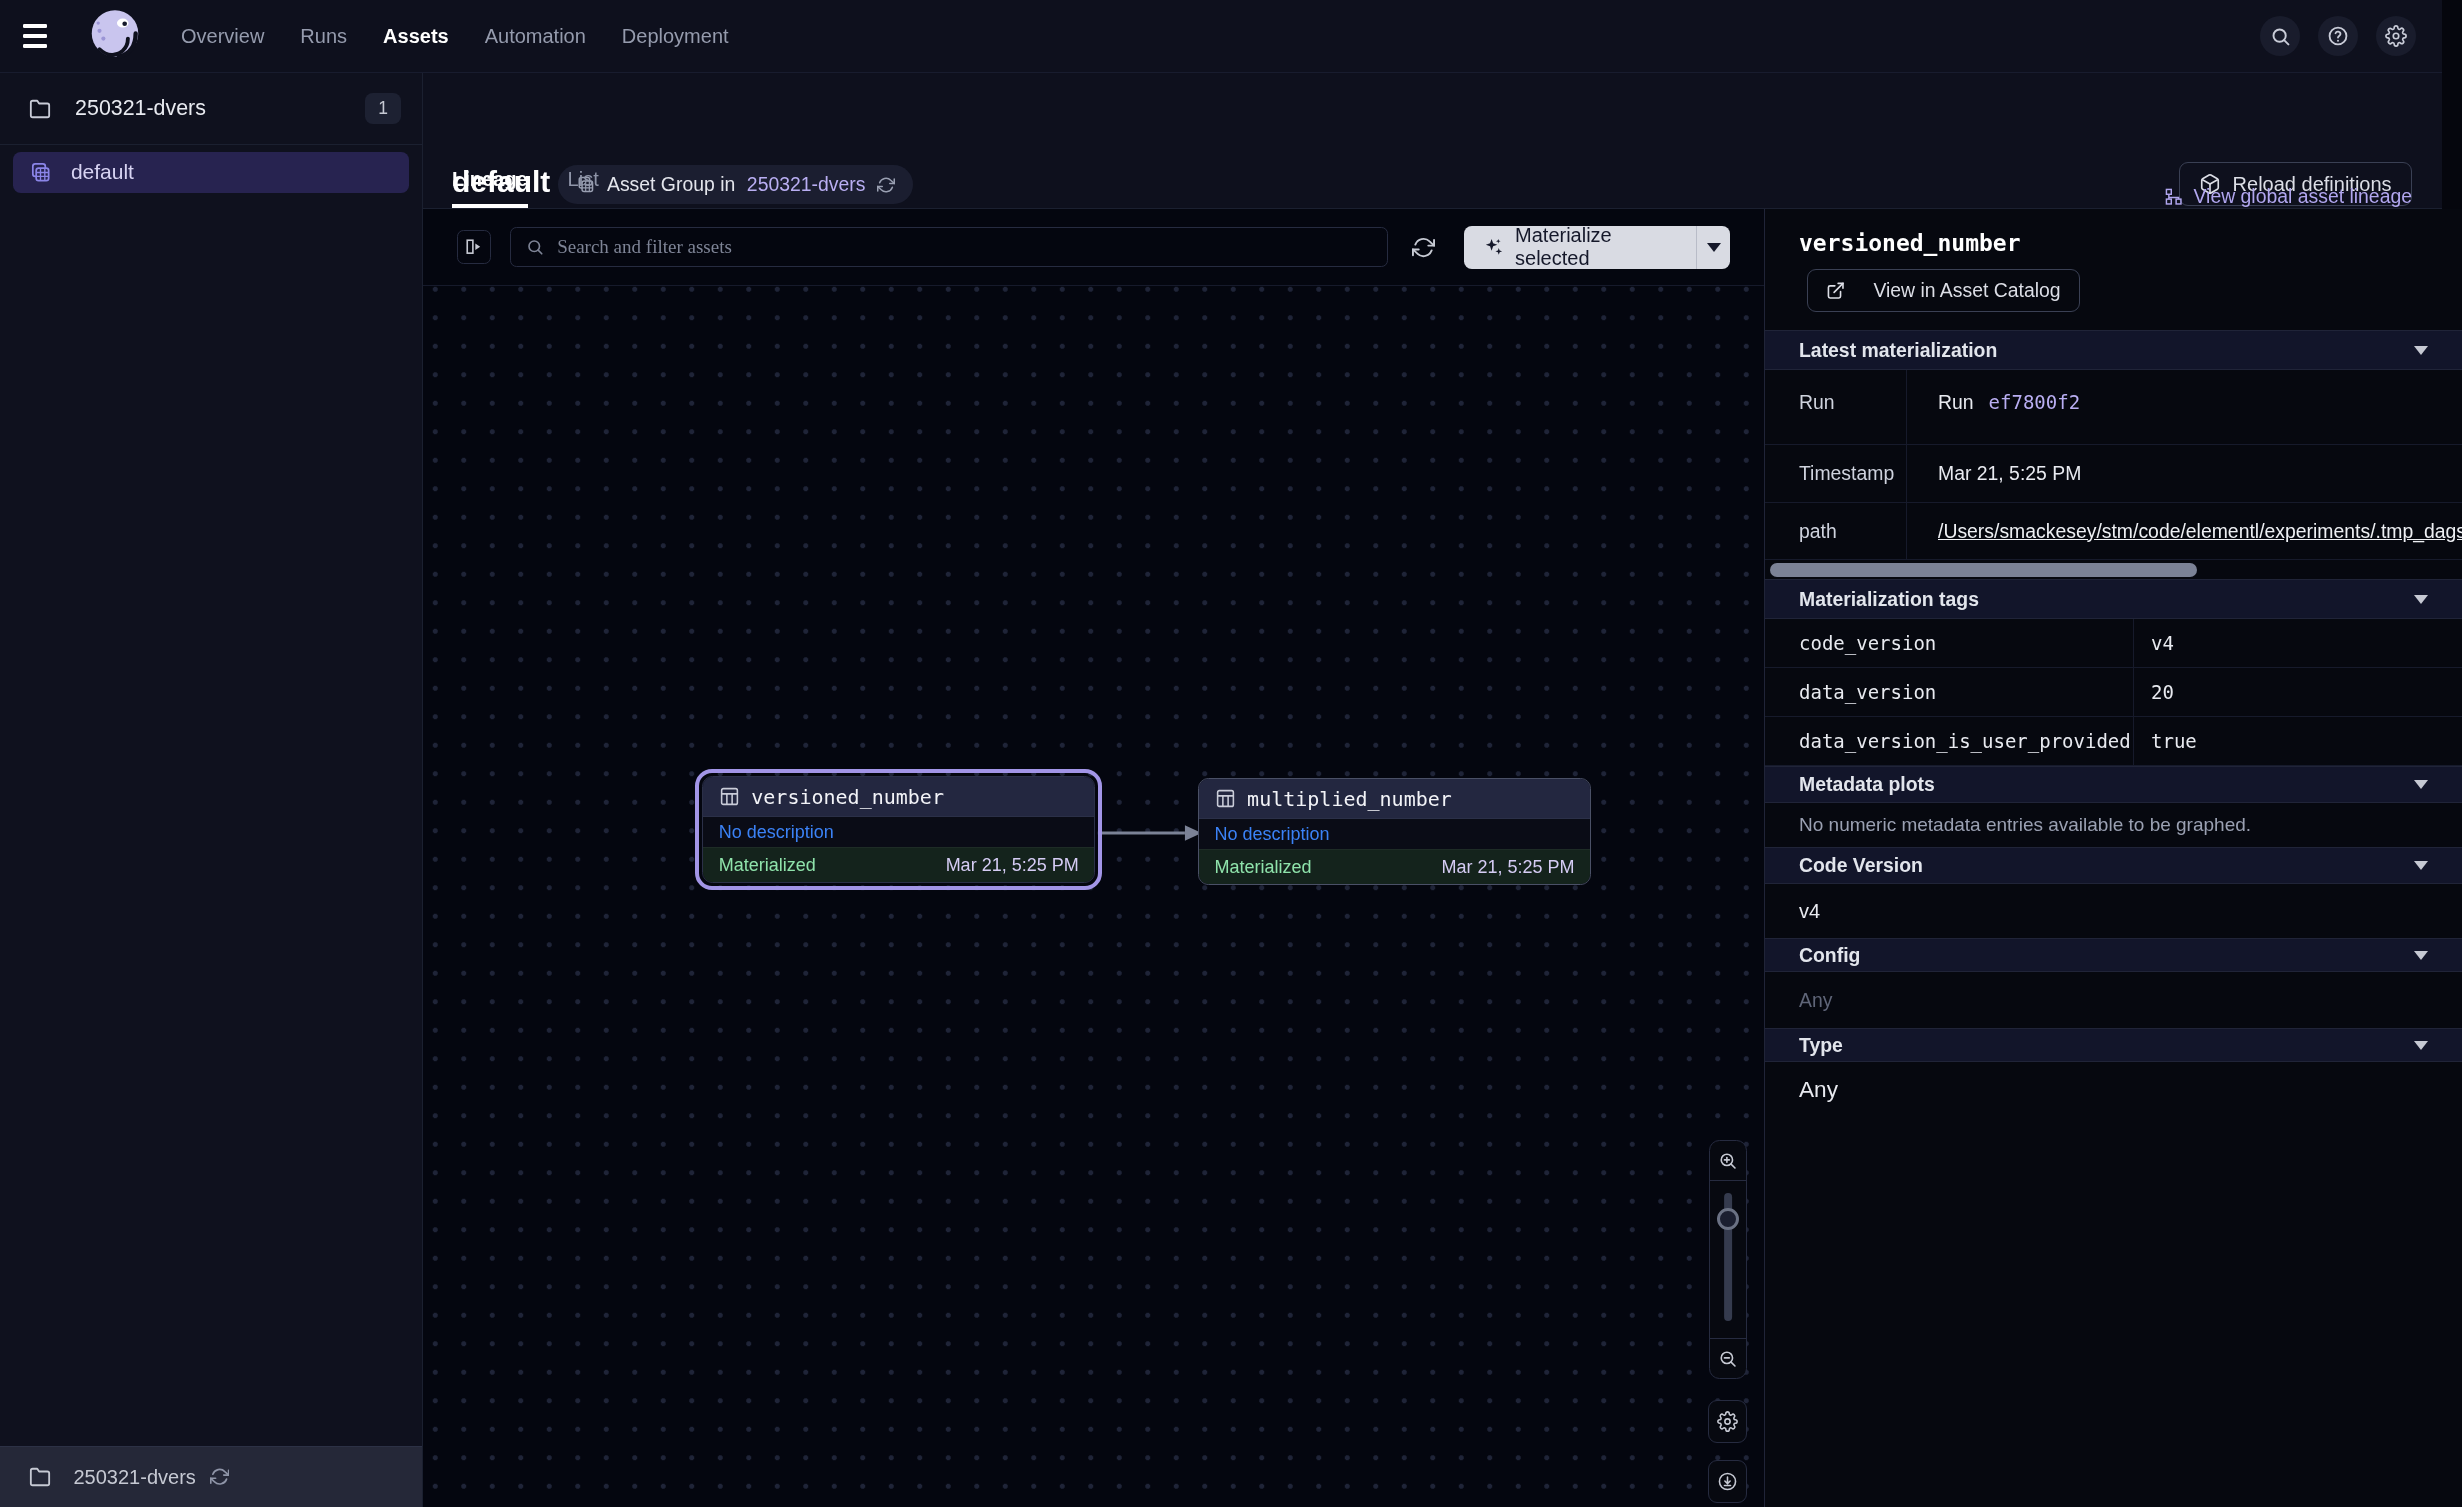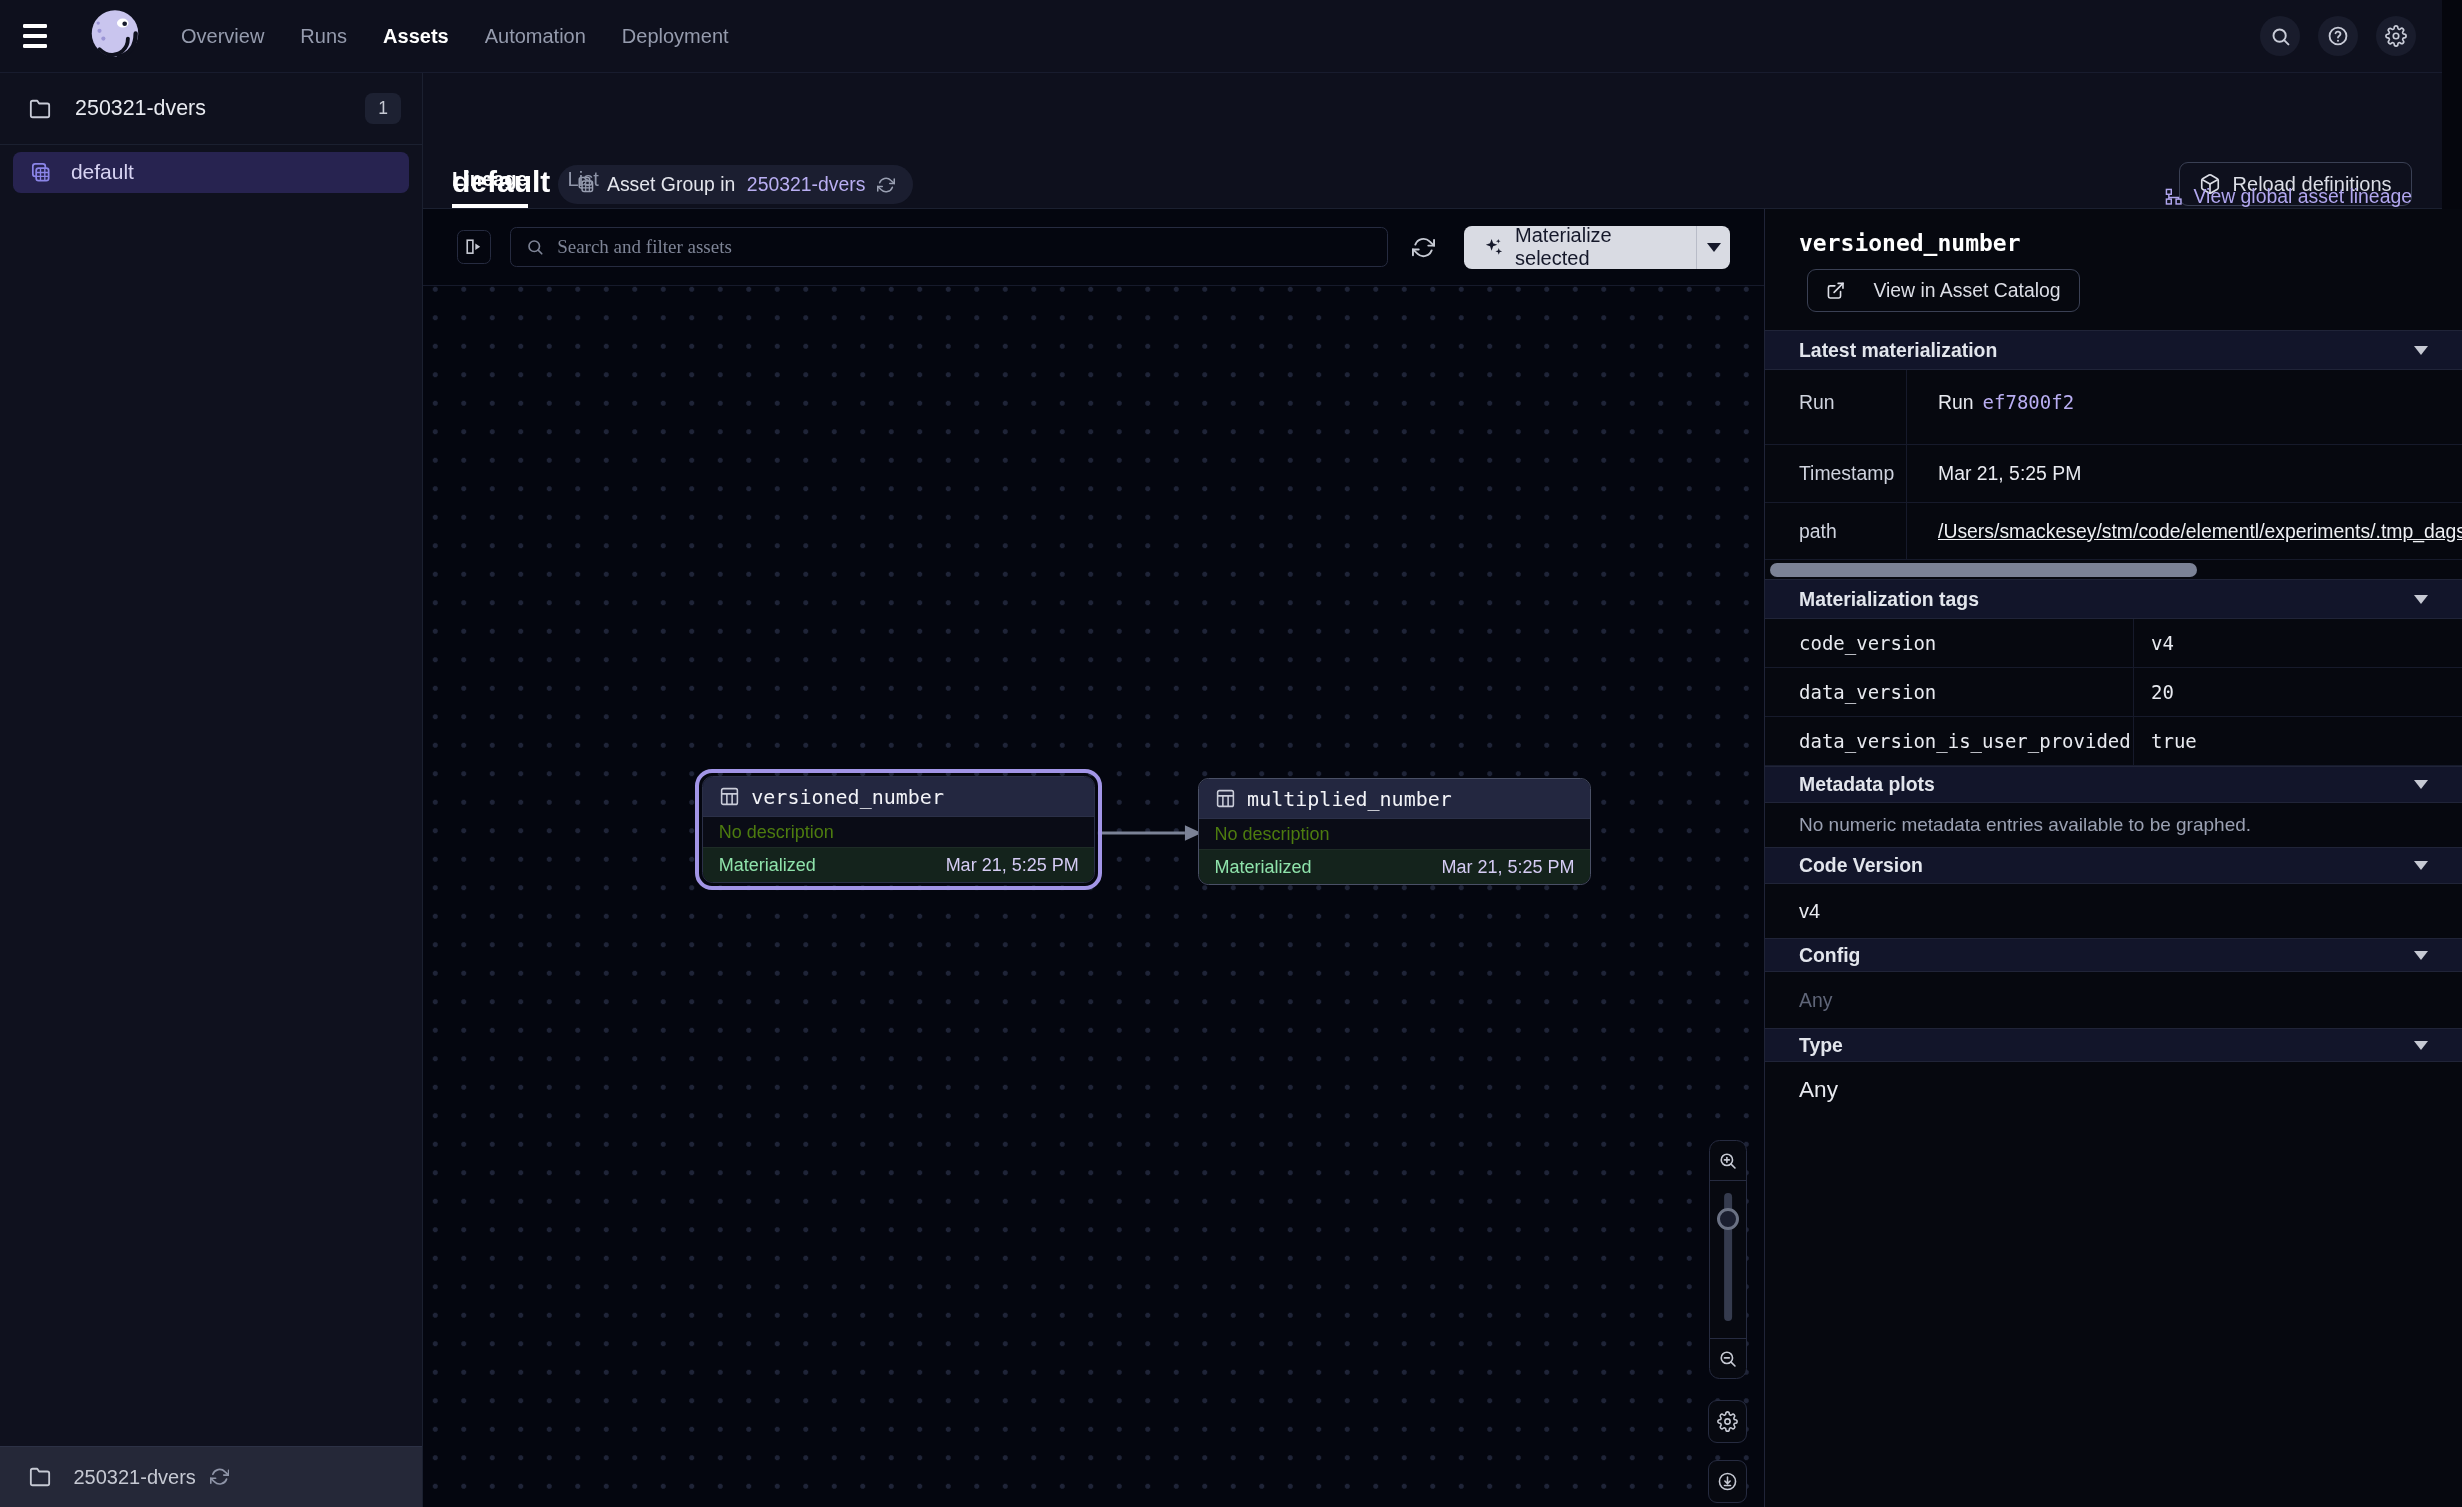--- a/index.html
+++ b/index.html
@@ -64,21 +64,21 @@
 
   
   .canvas{flex:1;position:relative;overflow:hidden;background:#04060f;
     background-image:radial-gradient(circle,#1f2438 2.3px,transparent 2.6px);
     background-size:28.5px 28.5px;background-position:26.5px 17.5px;}
   .node{position:absolute;width:391px;border:1.3px solid #4a5066;border-radius:10.4px;overflow:hidden;background:#0a0c16;}
   .sel-ring{position:absolute;border:4.5px solid #a295e7;border-radius:17px;padding:3.2px;background:transparent;}
   .sel-ring .node{position:relative;left:0;top:0;}
   .node-head{height:39px;background:#232740;border-bottom:0.6px solid #2b3048;display:flex;align-items:center;gap:11.6px;padding:0 15.5px;}
   .node-name{font-size:20px;color:#f2f3f7;font-weight:500;}
-  .node-desc{height:30px;display:flex;align-items:center;padding:0 15.5px;color:#4d7c0f;font-size:18px;}
+  .node-desc{height:30px;display:flex;align-items:center;padding:0 15.5px;color:#3b82f6;font-size:18px;}
   .node-foot{height:34px;background:#14231c;border-top:0.6px solid #1e2c26;display:flex;align-items:center;justify-content:space-between;padding:0 15.5px;}
   .node-status{color:#8fe3ab;font-size:18px;}
   .node-time{color:#d5ccf4;font-size:18px;}
 
   .zoomstack{position:absolute;right:17px;top:854px;width:36px;border:1.3px solid #262b40;border-radius:10.4px;background:#070910;display:flex;flex-direction:column;overflow:hidden;}
   .zbtn{height:39px;background:none;border:none;color:#c6c9d3;display:flex;align-items:center;justify-content:center;cursor:pointer;}
   .zslider{height:157px;border-top:0.6px solid #262b40;border-bottom:0.6px solid #262b40;position:relative;}
   .ztrack{position:absolute;left:50%;transform:translateX(-50%);top:11.6px;bottom:17px;width:7.8px;border-radius:3.9px;background:#353b4e;}
   .zthumb{position:absolute;left:50%;transform:translateX(-50%);top:27px;width:22px;height:22px;border-radius:50%;background:#1b1f30;border:3.2px solid #6a7183;box-sizing:border-box;cursor:grab;}
   .ctrlbtn{position:absolute;right:17px;width:39px;height:43px;border:1.3px solid #262b40;border-radius:9px;background:#070910;color:#c6c9d3;display:flex;align-items:center;justify-content:center;cursor:pointer;}
@@ -91,21 +91,21 @@
   .sect .sect-label{font-size:19.4px;font-weight:700;color:#e2e5ec;}
   .sect.first{margin-top:18px;}
   .h59{height:38px;}.h54{height:35px;}.h50{height:32px;}
   .trow{display:flex;border-bottom:0.6px solid #161a2b;flex:none;}
   .tlabel{width:142px;flex:none;border-right:0.6px solid #161a2b;padding-left:34px;box-sizing:border-box;display:flex;align-items:center;font-size:19.4px;color:#cfd3de;}
   .tval{flex:1;display:flex;align-items:center;padding-left:31px;font-size:19.4px;color:#e8eaf0;min-width:0;}
   .row-run{height:74px;}
   .row-run .tlabel,.row-run .tval{align-items:flex-start;padding-top:21px;}
   .row-mid{height:57px;}
   .row-path{height:56px;}
-  .runid{color:#b9aef2;margin-left:9px;font-size:19px;}
+  .runid{color:#b9aef2;margin-left:15px;font-size:19px;}
   .pathlink{text-decoration:underline;white-space:nowrap;overflow:hidden;color:#eef0f4;cursor:pointer;}
   .hscroll{height:19.4px;position:relative;flex:none;}
   .hthumb{position:absolute;left:5.2px;top:2.6px;width:427px;height:14.2px;border-radius:7.1px;background:#7b8296;cursor:grab;}
   .tagrow{display:flex;border-bottom:0.6px solid #161a2b;height:48px;flex:none;}
   .tagkey{width:369px;flex:none;border-right:0.6px solid #161a2b;padding-left:34px;box-sizing:border-box;display:flex;align-items:center;font-size:19px;color:#e8eaf0;}
   .tagval{flex:1;display:flex;align-items:center;padding-left:17px;font-size:19px;color:#e8eaf0;}
   .sbody{padding-left:34px;display:flex;align-items:center;flex:none;}
   .muted{color:#9aa0b2;font-size:19px;}
   .dim{color:#5f6578;font-size:19.4px;}
   .typeval{color:#e8eaf0;font-size:22.6px;}

